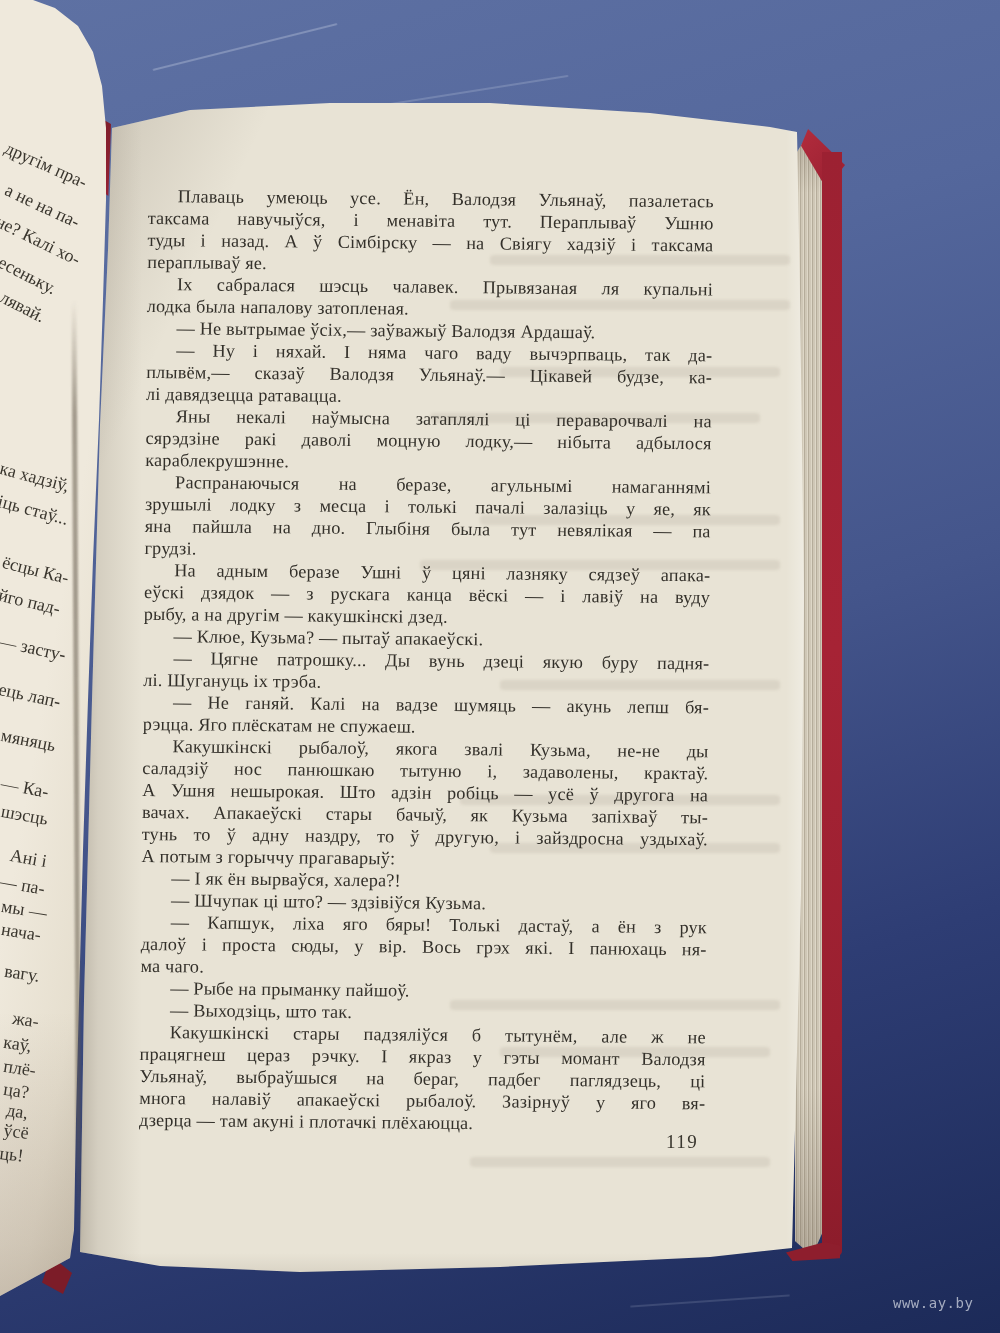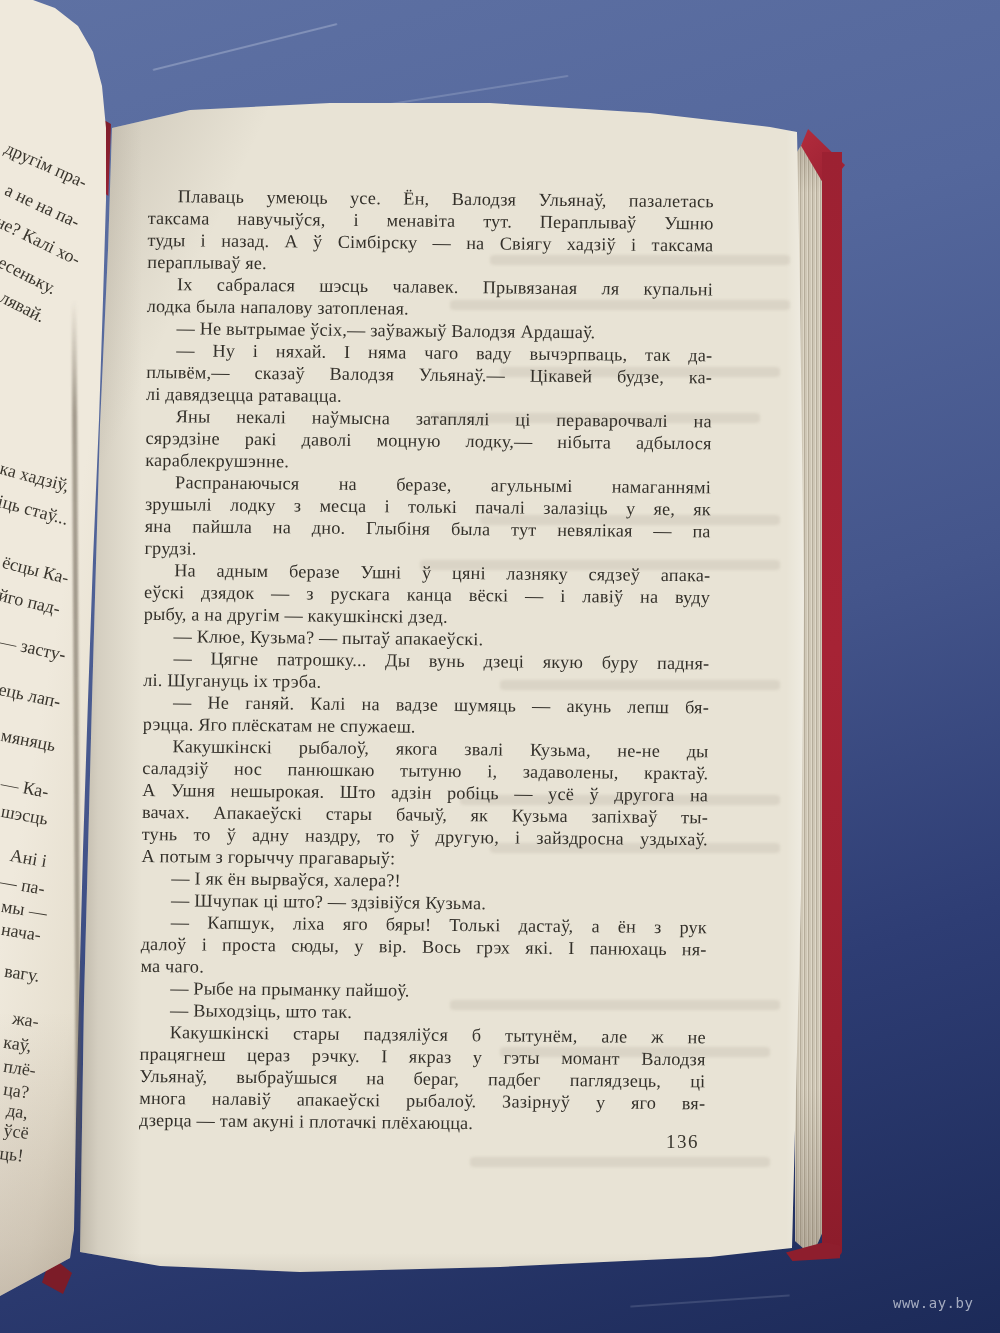--- a/index.html
+++ b/index.html
@@ -204,19 +204,19 @@
         <div class="tline plast">ма чаго.</div>
         <div class="tline pfirst plast">— Рыбе на прыманку пайшоў.</div>
         <div class="tline pfirst plast">— Выходзіць, што так.</div>
         <div class="tline pfirst">Какушкінскі стары падзяліўся б тытунём, але ж не</div>
         <div class="tline">працягнеш цераз рэчку. І якраз у гэты момант Валодзя</div>
         <div class="tline">Ульянаў, выбраўшыся на бераг, падбег паглядзець, ці</div>
         <div class="tline">многа налавіў апакаеўскі рыбалоў. Зазірнуў у яго вя-</div>
         <div class="tline plast">дзерца — там акуні і плотачкі плёхаюцца.</div>
       </div>
 
-    <div class="page-number">136</div>
+    <div class="page-number">119</div>
   </div>
 
   <div class="crease"></div>
 
   <div class="watermark">www.ay.by</div>
 </div>
 
 </body></html>

